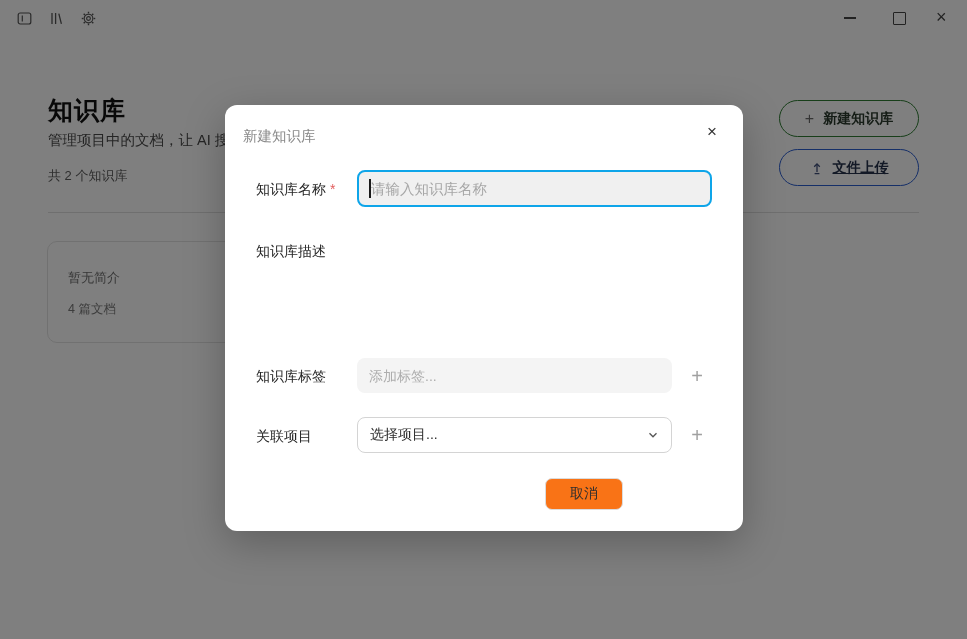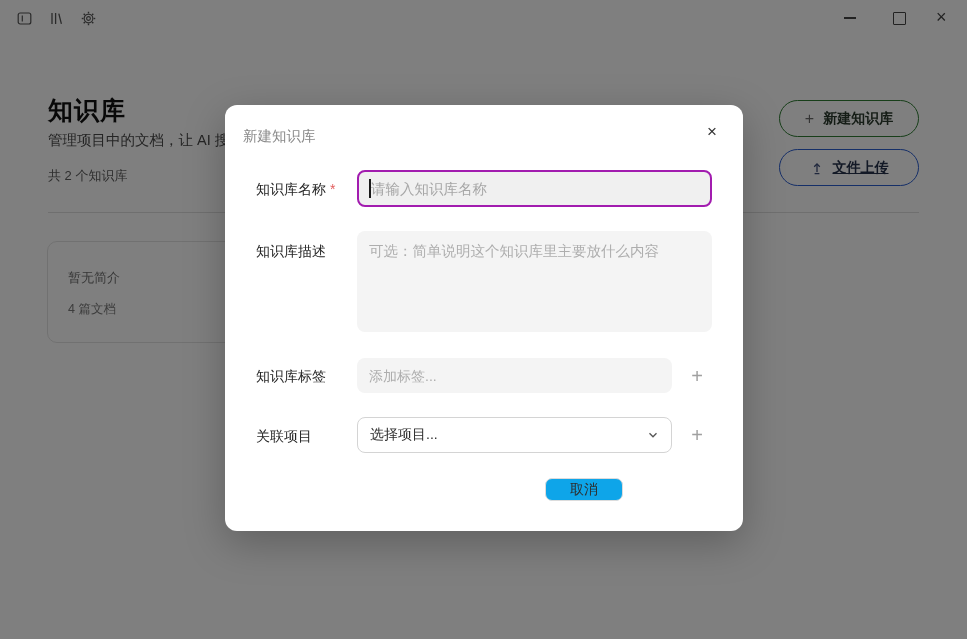--- a/index.html
+++ b/index.html
@@ -42,21 +42,21 @@
     border-radius:12px;z-index:20;box-shadow:0 12px 40px rgba(0,0,0,0.25);}
   .modal-title{position:absolute;left:18px;top:22px;font-size:14.5px;color:#8a8a8a;}
   .modal-close{position:absolute;right:20px;top:16px;font-size:17px;color:#333;cursor:pointer;
     width:22px;height:22px;display:flex;align-items:center;justify-content:center;}
 
   .f-label{position:absolute;left:31px;font-size:14px;color:#262626;}
   .f-label .req{color:#e25c5c;margin-left:4px;}
 
   .name-wrap{position:absolute;left:132px;top:65px;width:355px;height:37px;}
   .name-input{width:100%;height:100%;box-sizing:border-box;background:#f0f0f0;
-    border:2px solid #a21caf;border-radius:8px;padding:0 12px;font-size:14.5px;color:#14532d;outline:none;
+    border:2px solid #0ea5e9;border-radius:8px;padding:0 12px;font-size:14.5px;color:#14532d;outline:none;
     font-family:inherit;}
   .name-input::placeholder{color:#a6a6a6;}
   .caret{position:absolute;left:12px;top:9px;width:1.5px;height:19px;background:#1a1a1a;}
 
   .desc-area{position:absolute;left:132px;top:126px;width:355px;height:101px;box-sizing:border-box;
     background:#f4f4f4;border:none;border-radius:8px;padding:11px 12px;font-size:14.5px;color:#333;
     resize:none;outline:none;font-family:inherit;}
   .desc-area::placeholder{color:#aeaeae;}
 
   .tags-input{position:absolute;left:132px;top:253px;width:315px;height:35px;box-sizing:border-box;
@@ -67,22 +67,22 @@
   .proj-select{position:absolute;left:132px;top:312px;width:315px;height:36px;box-sizing:border-box;
     background:#fff;border:1px solid #d4d4d4;border-radius:8px;display:flex;align-items:center;
     padding:0 12px;font-size:14px;color:#2e2e2e;cursor:pointer;}
   .proj-select .chev{margin-left:auto;display:flex;align-items:center;color:#555;}
 
   .plus-btn{position:absolute;width:24px;height:24px;display:flex;align-items:center;justify-content:center;
     font-size:20px;font-weight:300;color:#a0a0a0;cursor:pointer;}
   .plus-tags{left:460px;top:259px;}
   .plus-proj{left:460px;top:318px;}
 
-  .btn-cancel{position:absolute;left:320px;top:373px;width:78px;height:23px;box-sizing:border-box;
-    background:#0ea5e9;border:1px solid #dcdcdc;border-radius:7px;font-size:14px;color:#2e2e2e;
+  .btn-cancel{position:absolute;left:320px;top:373px;width:78px;height:32px;box-sizing:border-box;
+    background:#f97316;border:1px solid #dcdcdc;border-radius:7px;font-size:14px;color:#2e2e2e;
     display:flex;align-items:center;justify-content:center;cursor:pointer;}
   .btn-create{position:absolute;left:407px;top:373px;width:80px;height:31px;box-sizing:border-box;
     background:#c7e2cb;border:none;border-radius:7px;font-size:14px;color:#ffffff;
     display:flex;align-items:center;justify-content:center;cursor:default;}
 
   svg{display:block;}
 </style>
 </head>
 <body>
 
@@ -155,21 +155,20 @@
 
   <div class="f-label" style="top:76px;">
     <span>知识库名称</span><span class="req">*</span>
   </div>
   <div class="name-wrap">
     <input class="name-input" type="text" placeholder="请输入知识库名称" style="">
     <div class="caret"></div>
   </div>
 
   <div class="f-label" style="top:138px;">知识库描述</div>
-  <textarea class="desc-area" placeholder="可选：简单说明这个知识库里主要放什么内容" style=""></textarea>
 
   <div class="f-label" style="top:263px;">知识库标签</div>
   <input class="tags-input" type="text" placeholder="添加标签..." style="">
   <div class="plus-btn plus-tags">+</div>
 
   <div class="f-label" style="top:323px;">关联项目</div>
   <div class="proj-select">
     <span>选择项目...</span>
     <span class="chev">
       <svg width="12" height="12" viewBox="0 0 12 12" fill="none" stroke="#555" stroke-width="1.3">

